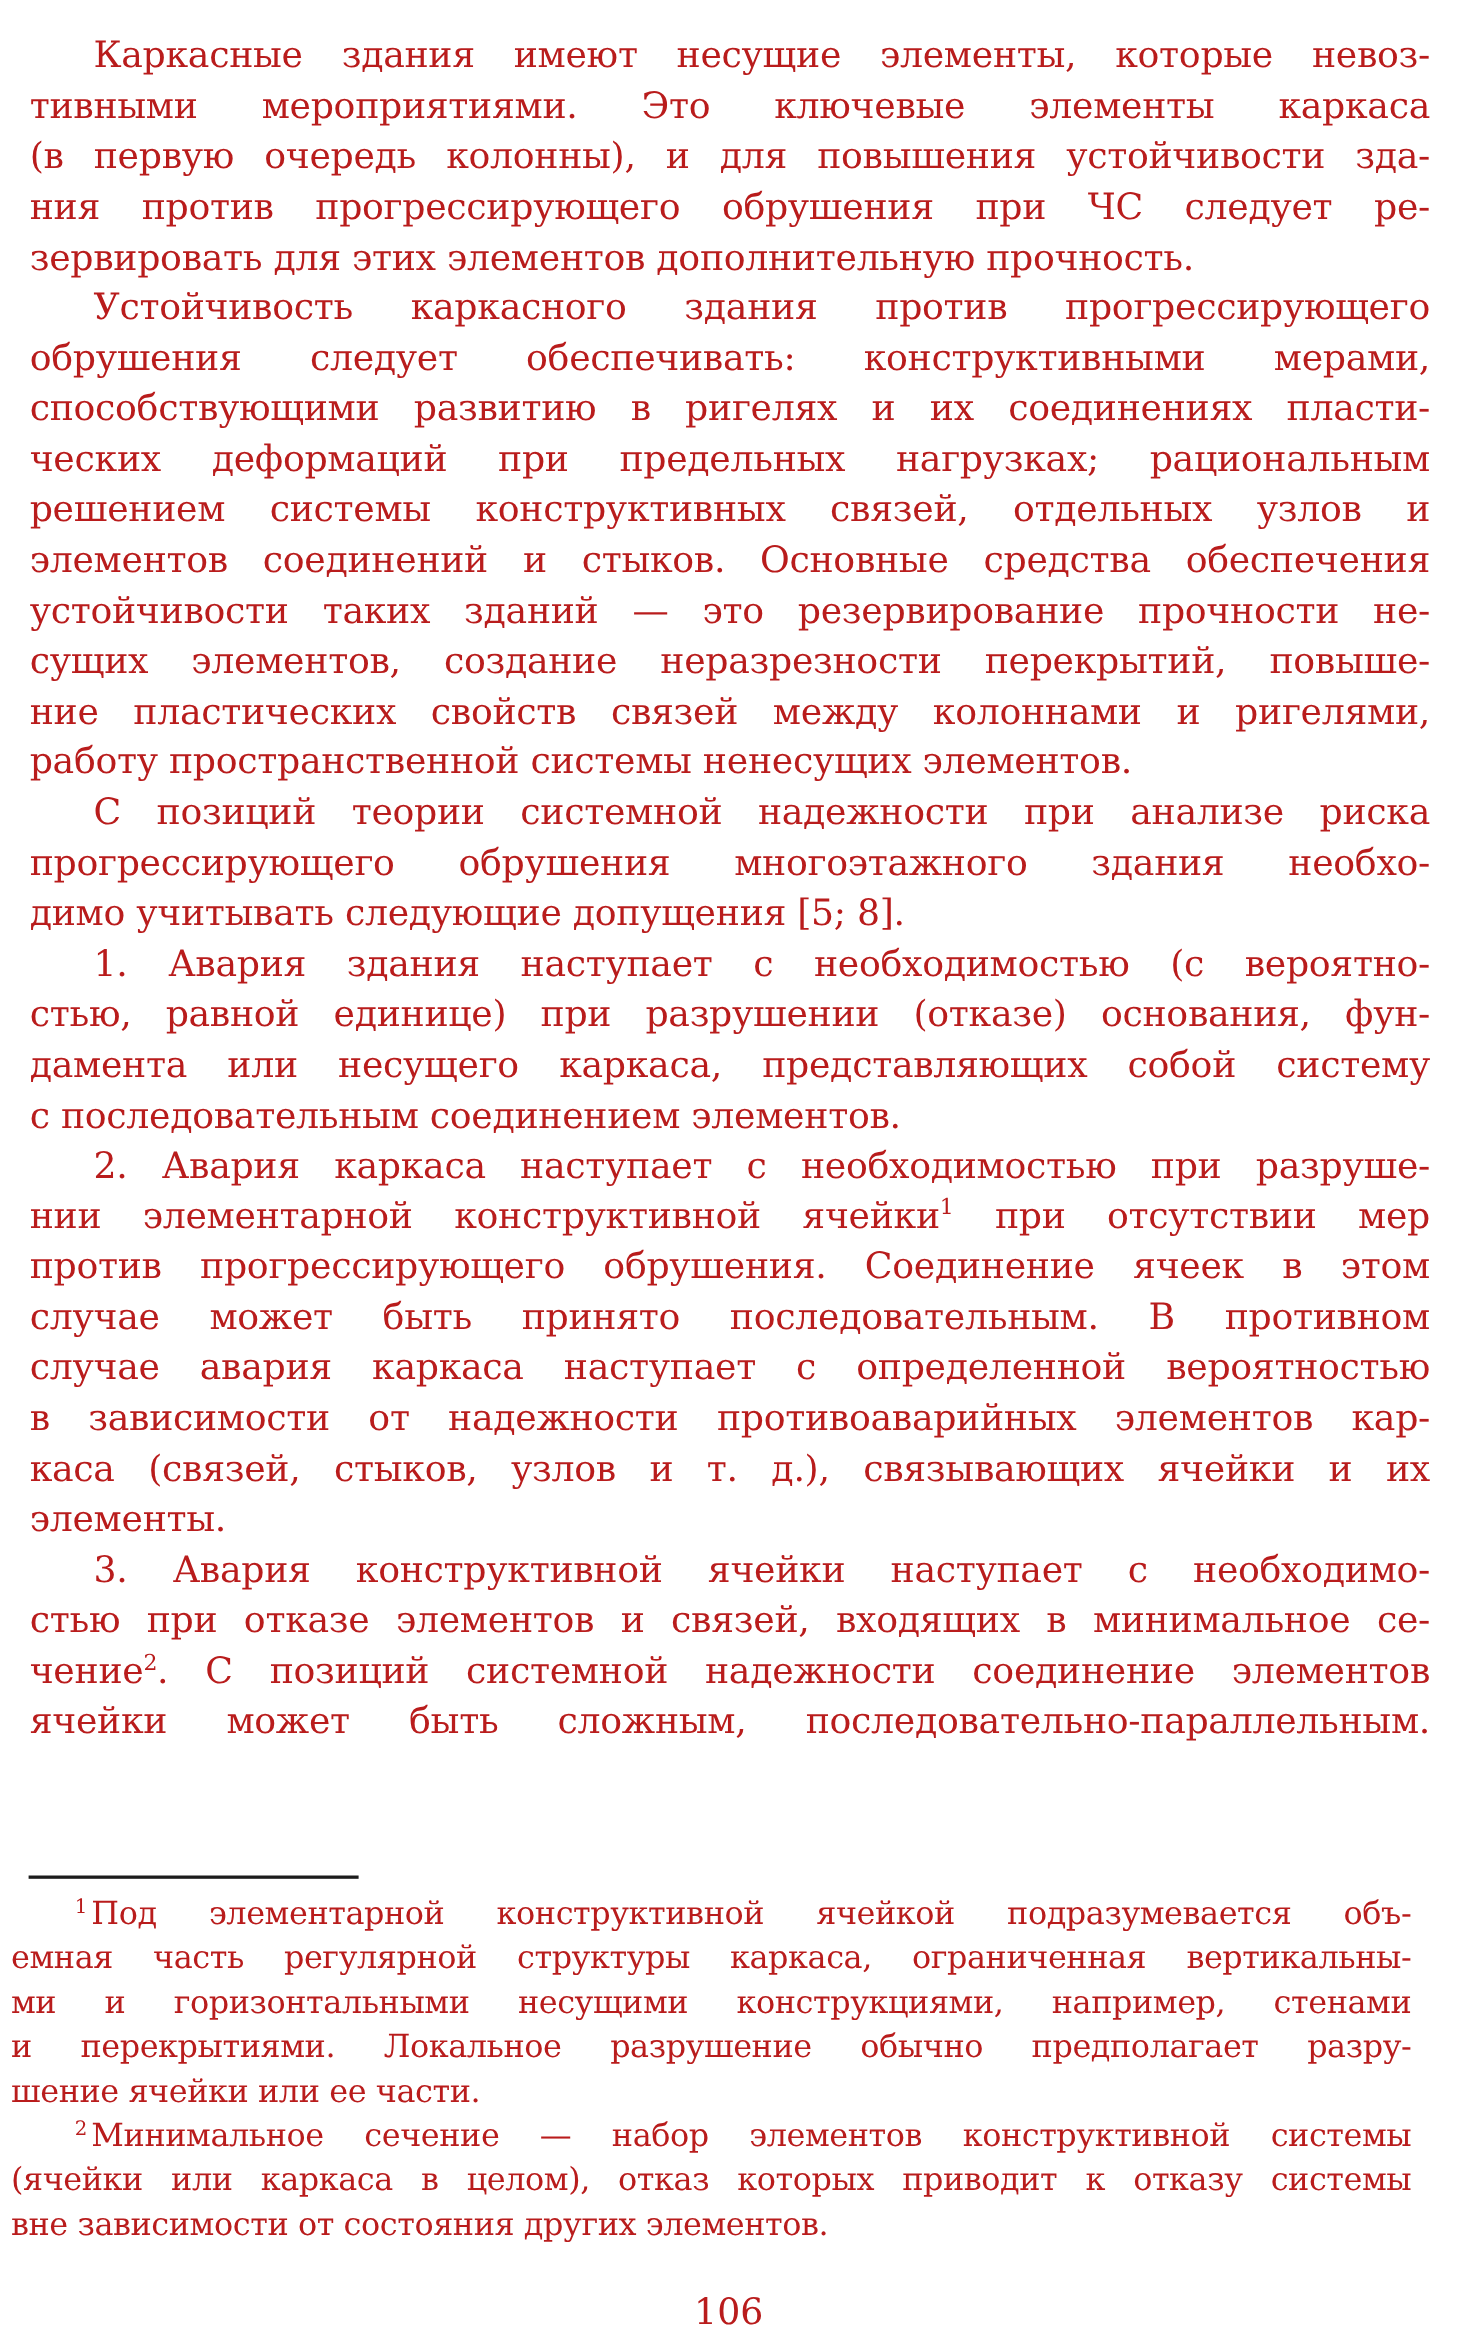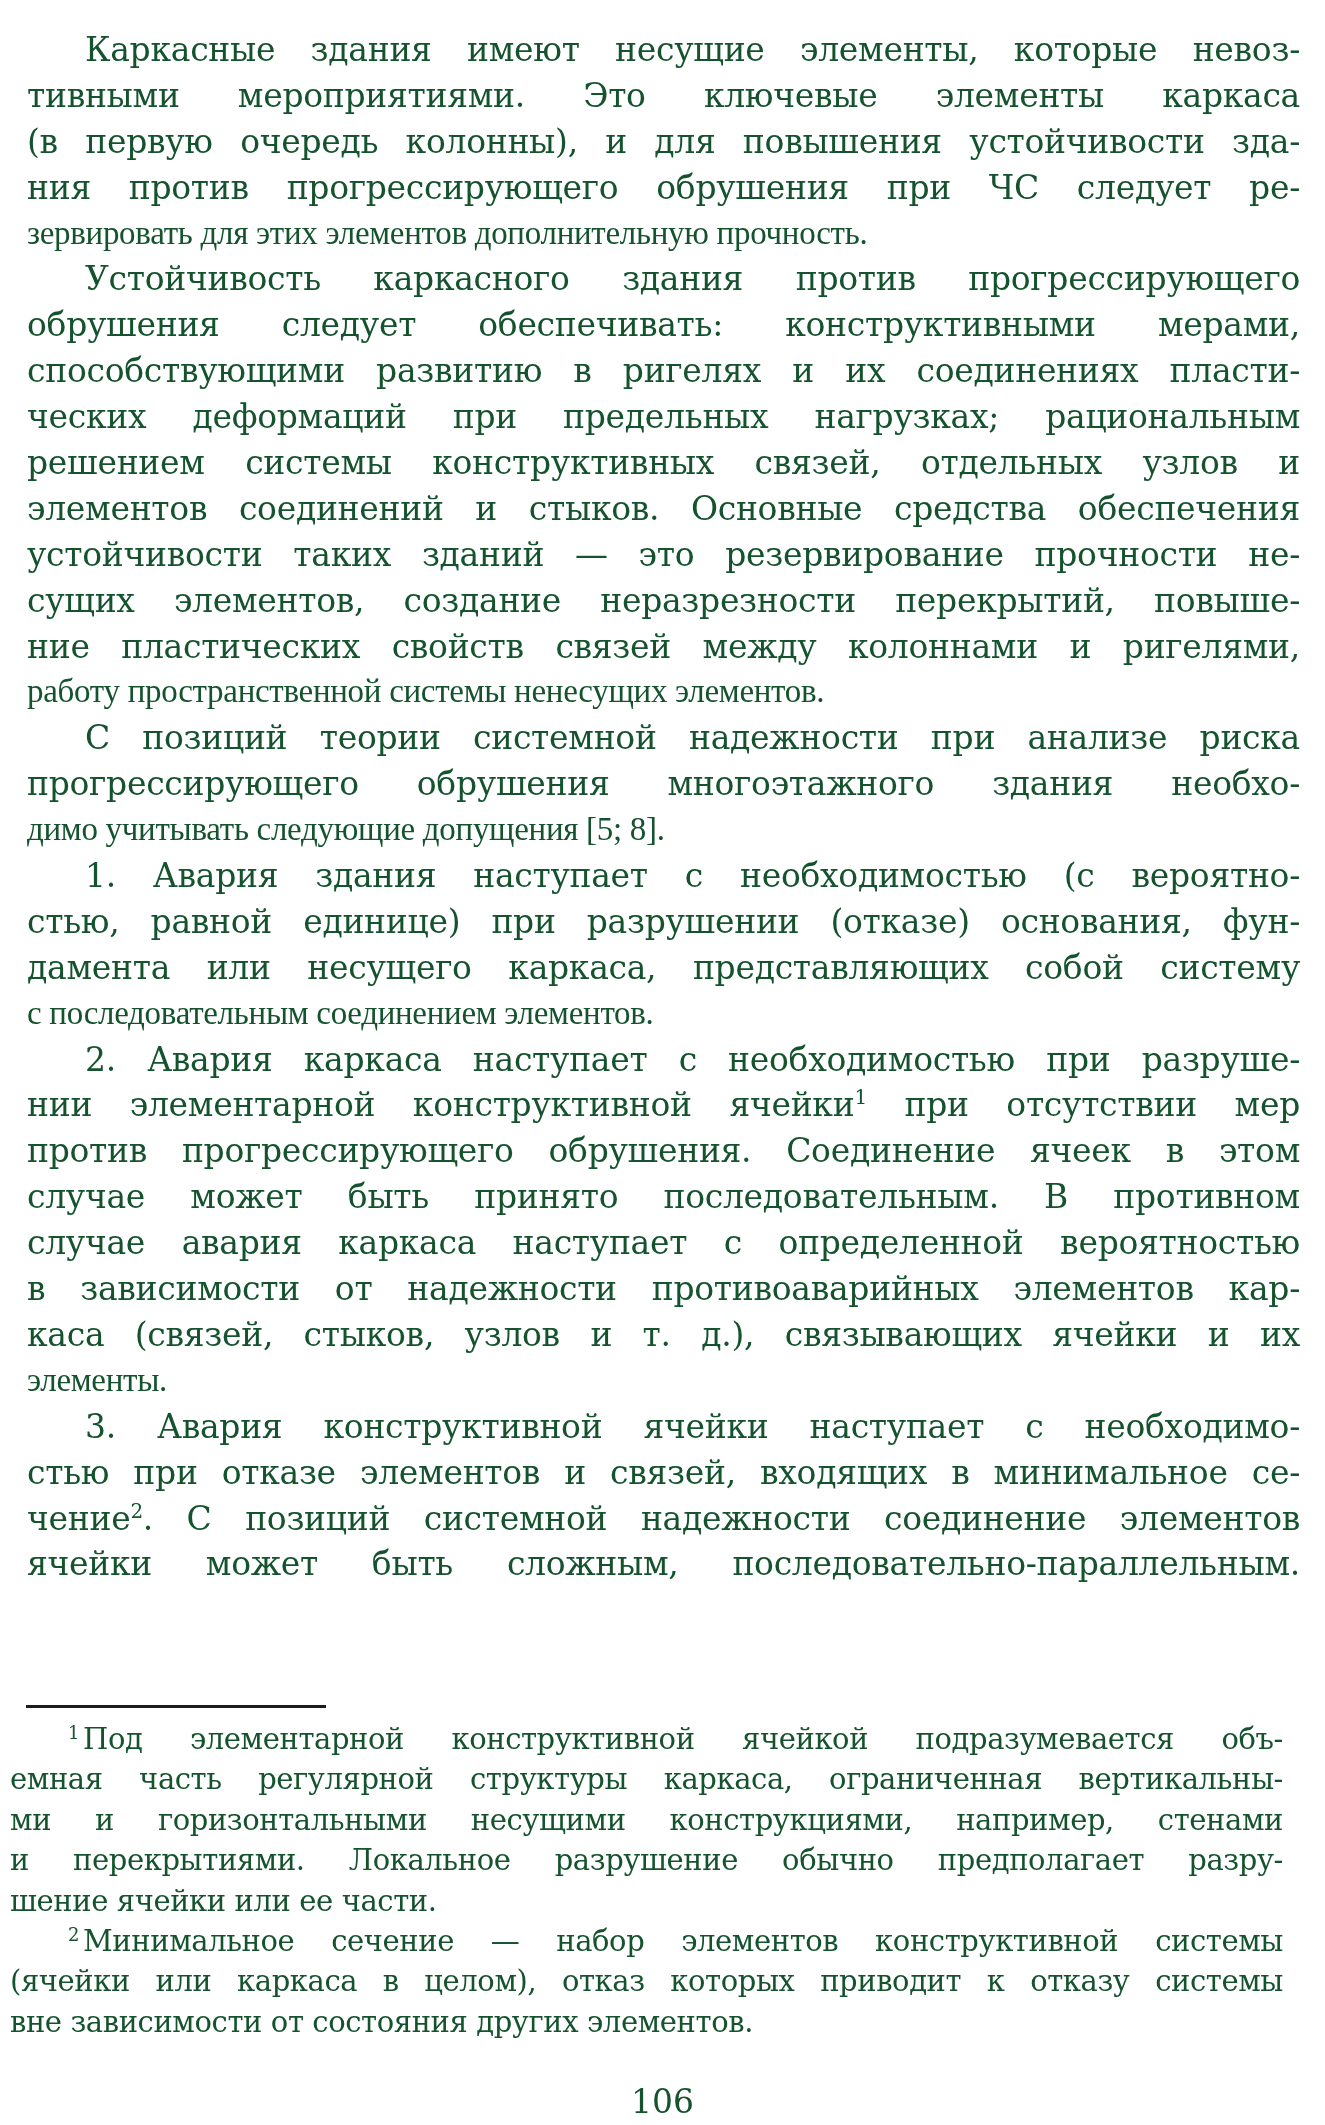--- a/index.html
+++ b/index.html
@@ -1,22 +1,22 @@
 <!DOCTYPE html>
 <html><head>
 <meta charset="utf-8">
 <style>
   html, body { margin: 0; padding: 0; background: #ffffff; }
   body { width: 1325px; height: 2125px; position: relative; overflow: hidden; }
-  .page { position: absolute; left: 0; top: 0; width: 1325px; height: 1739px; color: #14532d;
+  .page { position: absolute; left: 0; top: 0; width: 1325px; height: 1739px; color: #b91c1c;
           font-family: "DejaVu Serif", "Liberation Serif", serif; }
   .body-text { position: absolute; left: 27px; top: 27px; width: 1273px; }
   .line { display: block; height: 45.9px; line-height: 45.9px; font-size: 33px;
           white-space: nowrap; text-align: justify; text-align-last: justify; letter-spacing: -0.3px; }
-  .line.last { text-align-last: left; font-family: Liberation Serif, serif; }
+  .line.last { text-align-last: left; }
   .line.indent { padding-left: 58px; }
   sup.fn { font-size: 20px; vertical-align: 12px; line-height: 0; }
   .rule { position: absolute; left: 26px; top: 1705px; width: 300px; height: 3px; background: #1c1c1c; }
   .footnotes { position: absolute; left: 10px; top: 1719px; width: 1273px; }
   .fline { display: block; height: 40.4px; line-height: 40.4px; font-size: 29px; white-space: nowrap;
            text-align: justify; text-align-last: justify; letter-spacing: -0.4px; }
   .fline.last { text-align-last: left; }
   .fline.indent { padding-left: 58px; }
   sup.fnm { font-size: 18px; vertical-align: 10px; line-height: 0; margin-right: 4px; }
   .page-number { position: absolute; left: 0; width: 1325px; top: 2055px; text-align: center;

